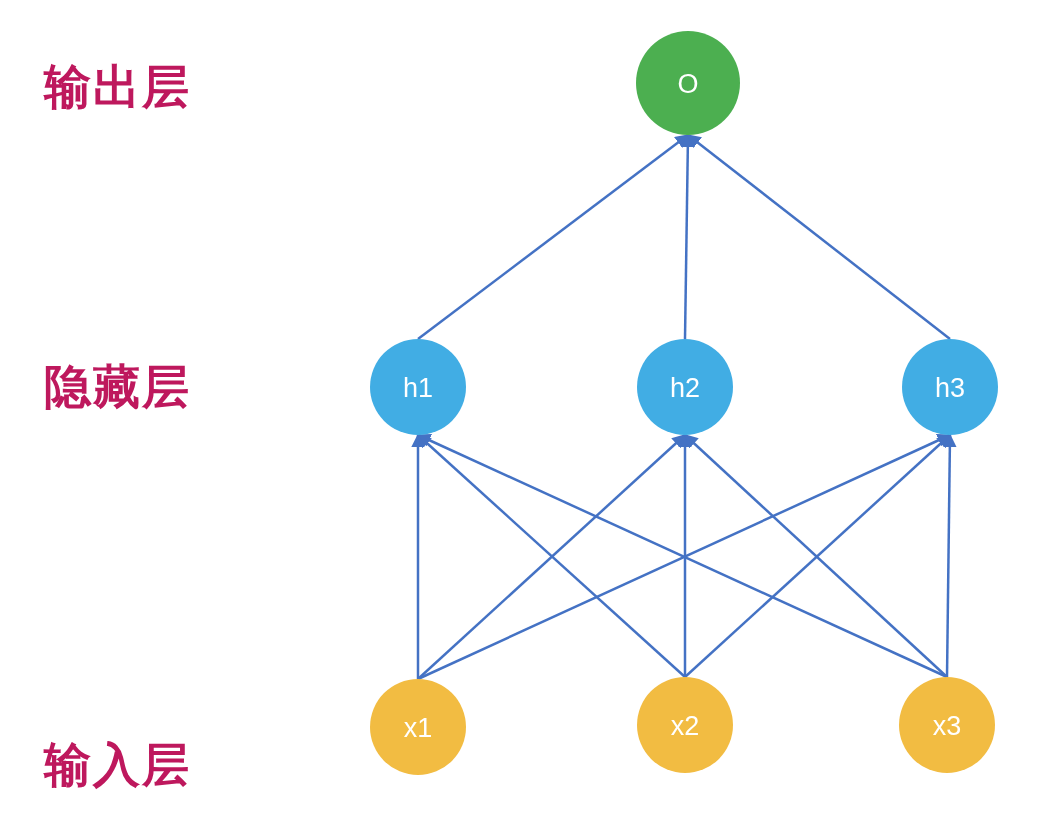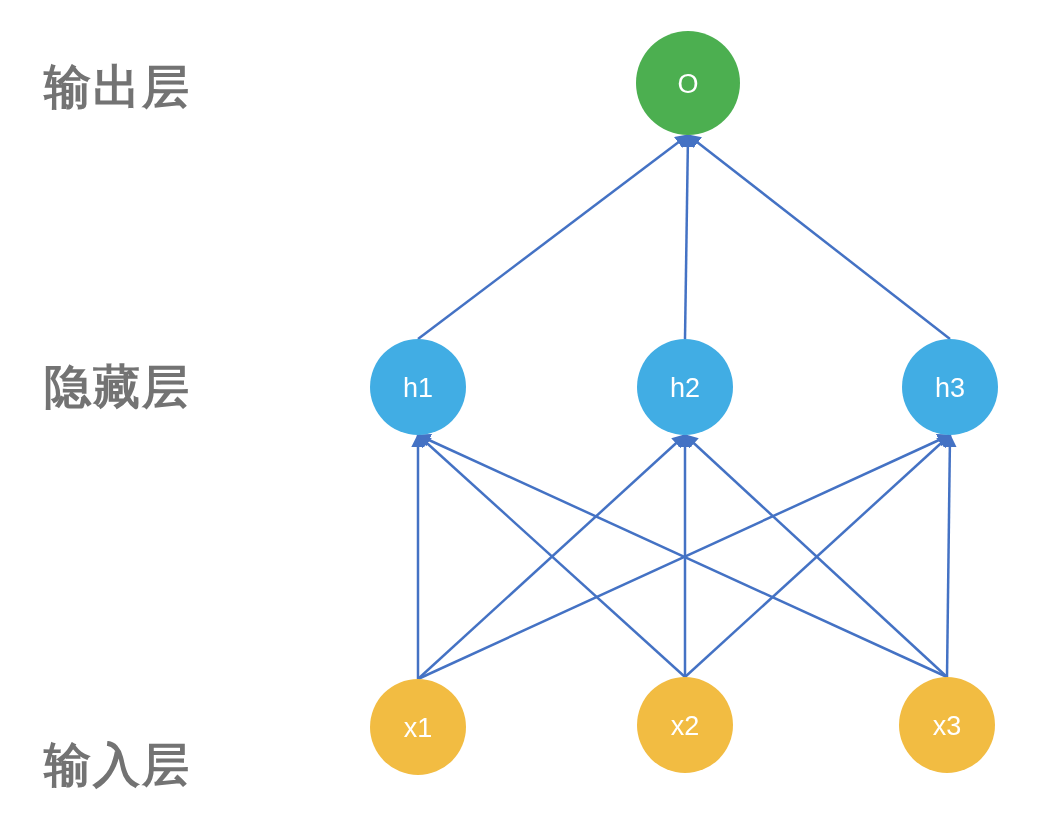--- a/index.html
+++ b/index.html
@@ -13,21 +13,21 @@
     width: 1064px;
     height: 826px;
     background: #ffffff;
     overflow: hidden;
   }
   .layer-label {
     position: absolute;
     left: 44px;
     font-size: 47px;
     font-weight: 700;
-    color: #737373;
+    color: #be185d;
     line-height: 1.25;
     letter-spacing: 2px;
     white-space: nowrap;
   }
   .label-output { top: 58px; }
   .label-hidden { top: 358px; }
   .label-input  { top: 736px; }
   .net-svg {
     position: absolute;
     top: 0;

